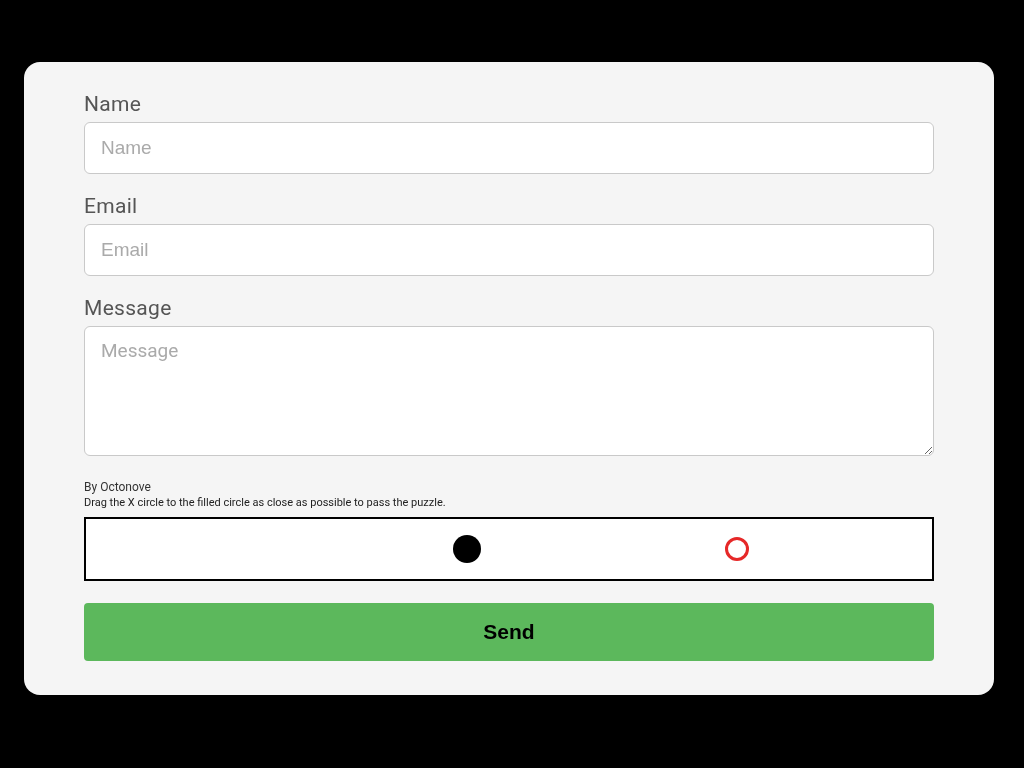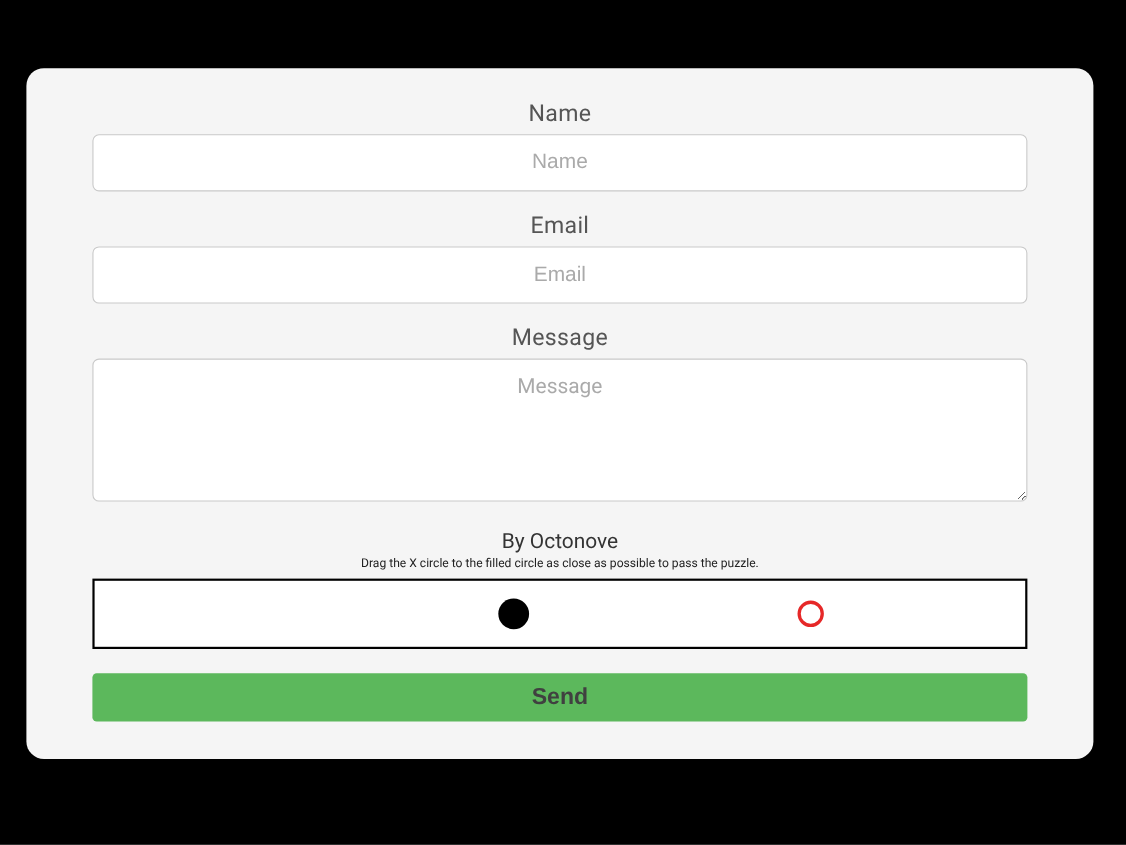--- a/index.html
+++ b/index.html
@@ -1,19 +1,18 @@
 <!DOCTYPE html>
 <html><head>
   <meta charset="utf-8">
   <style>
     * {
       box-sizing: border-box;
       margin: 0;
       padding: 0;
-      text-align: center;
     }
     body {
       background: #000;
       font-family: -apple-system, BlinkMacSystemFont, "Segoe UI", Roboto, Helvetica, Arial, sans-serif;
       width: 1024px;
       height: 768px;
       overflow: hidden;
       position: relative;
     }
     .card {
@@ -64,21 +63,21 @@
       font-family: inherit;
     }
     .textarea-input::placeholder {
       color: #aaa;
     }
     .captcha-section {
       margin-top: 4px;
       margin-bottom: 22px;
     }
     .captcha-byline {
-      font-size: 19px;
+      font-size: 12px;
       color: #333;
       margin-bottom: 2px;
     }
     .captcha-instruction {
       font-size: 11px;
       color: #222;
       margin-bottom: 8px;
     }
     .puzzle-track {
       width: 100%;
@@ -104,25 +103,25 @@
       border-radius: 50%;
       background: #fff;
       border: 3px solid #e62828;
       top: 50%;
       left: 77%;
       transform: translate(-50%, -50%);
       cursor: grab;
     }
     .send-button {
       width: 100%;
-      height: 44px;
+      height: 58px;
       background: #5cb85c;
       border: none;
       border-radius: 4px;
-      color: #404040;
+      color: #000000;
       font-size: 21px;
       font-weight: 600;
       cursor: pointer;
     }
   </style>
 </head>
 <body>
 
 <div class="card">
 

